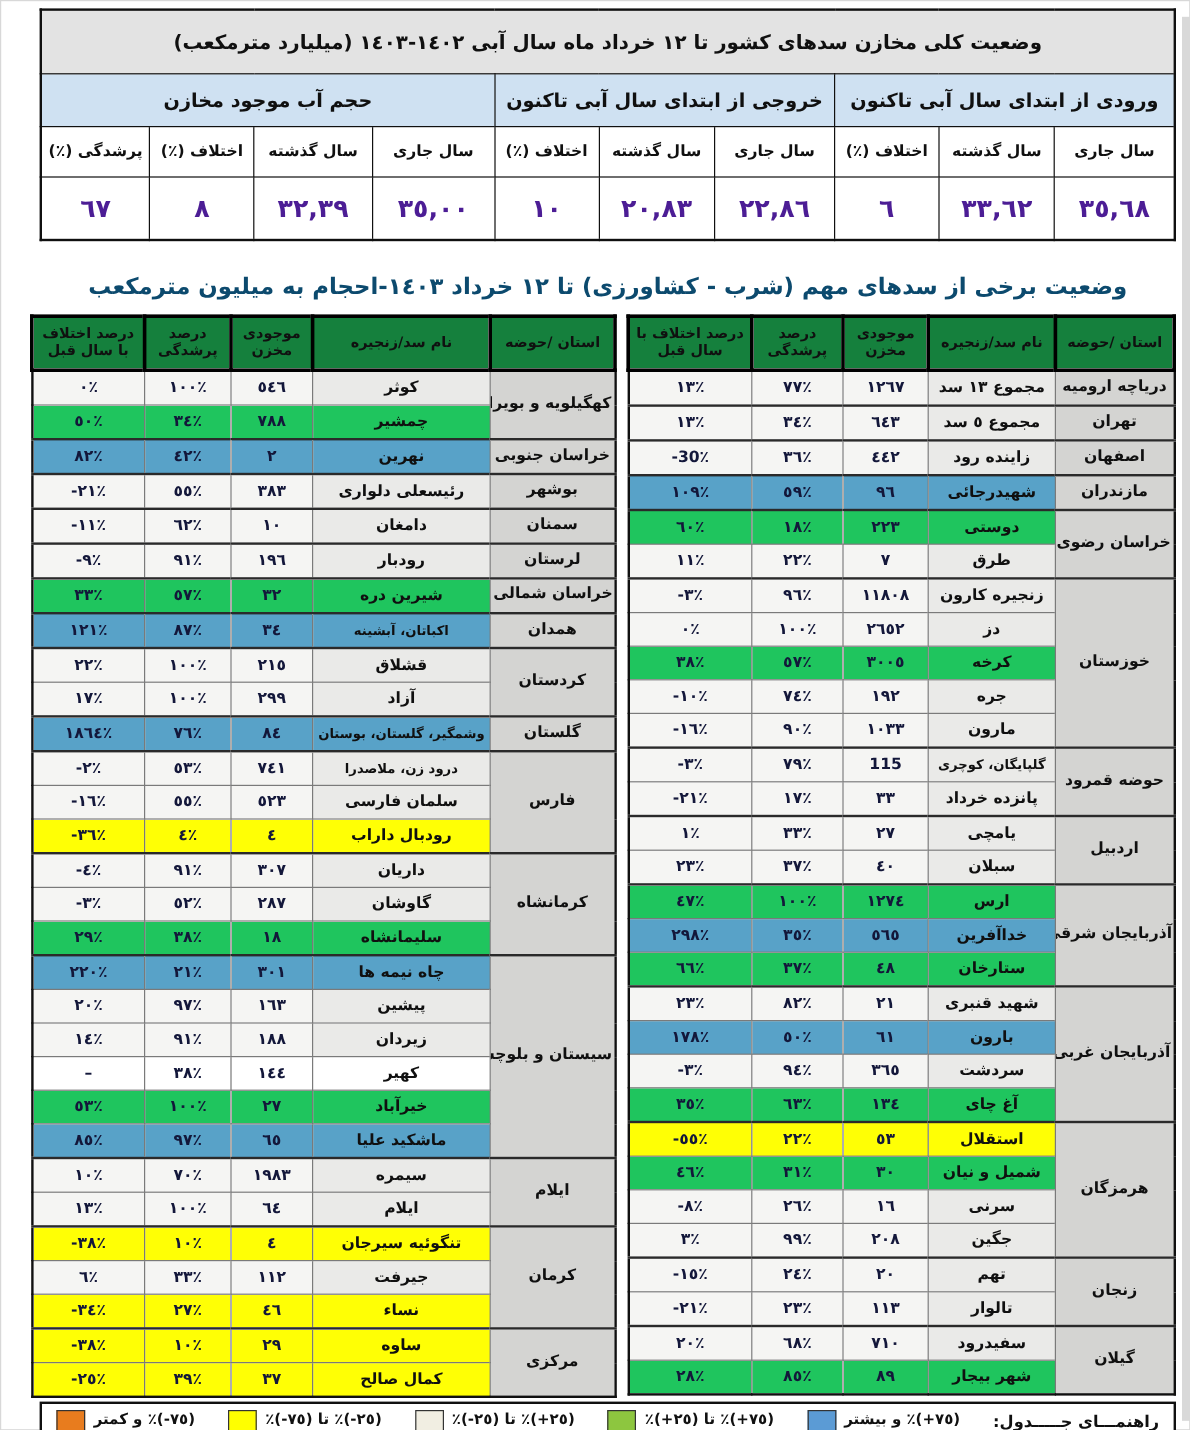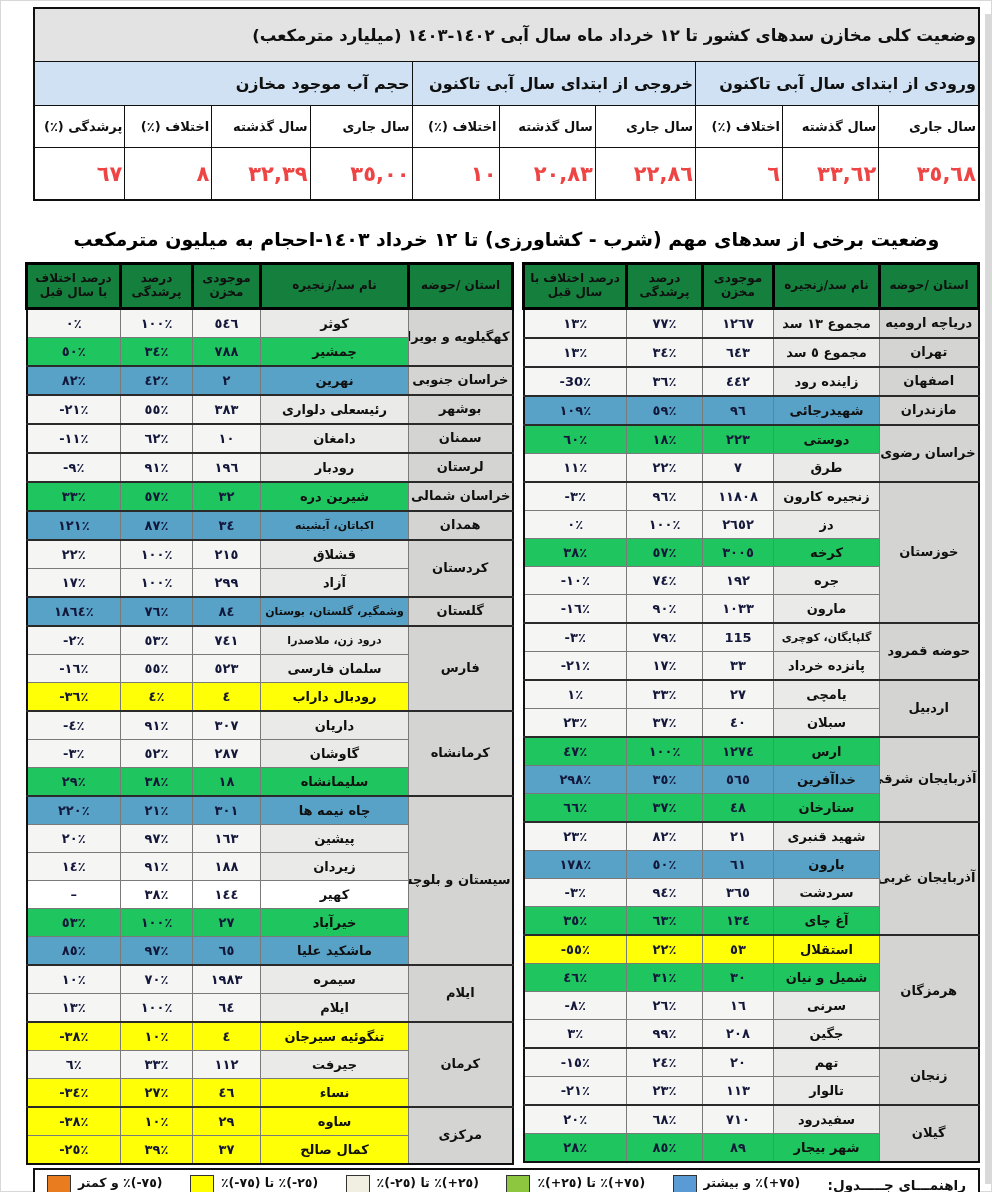--- a/index.html
+++ b/index.html
@@ -7,28 +7,28 @@
     width:992px;height:1192px;position:relative;overflow:hidden;
     background:#ffffff;color:#101010;
     font-family:"DejaVu Sans",sans-serif;font-weight:bold;
   }
   .frame{position:absolute;inset:0;border:1px solid #d8d8d8;pointer-events:none;}
   .edge-strip{position:absolute;left:auto;right:0;top:14px;width:7px;height:1170px;background:#d9d9d9;}
   .page{position:absolute;top:7px;right:12px;left:33px;}
 
   
   table.summary{width:100%;border-collapse:collapse;border:2px solid #101010;table-layout:fixed;}
-  table.summary td{border:1px solid #101010;text-align:right;vertical-align:middle;padding:0 2px;}
+  table.summary td{border:1px solid #101010;text-align:center;vertical-align:middle;padding:0 2px;}
   td.sum-title{height:52px;background:#e3e3e3;font-size:16.5px;}
   td.sum-group{height:43px;background:#cfe1f2;font-size:16px;}
   td.sum-head{height:41px;background:#ffffff;font-size:13px;}
-  td.sum-val{height:51px;background:#ffffff;font-size:21px;direction:ltr;color:#ef4444;}
+  td.sum-val{height:51px;background:#ffffff;font-size:21px;direction:ltr;color:#4c1d95;}
 
   
-  .main-title{margin:27px 0 12px;text-align:center;font-size:19px;color:#000000;}
+  .main-title{margin:27px 0 12px;text-align:center;font-size:19px;color:#0c4a6e;}
 
   
   .tables{display:flex;gap:8px;align-items:flex-start;}
   table.half{border-collapse:collapse;border:2px solid #101010;table-layout:fixed;}
   table.half td{border:1px solid #7a7a7a;height:27px;text-align:center;vertical-align:middle;
                 padding:0 2px;overflow:hidden;white-space:nowrap;font-size:13px;}
   table.half tr.hrow td{height:42px;background:#15803d;font-size:12px;white-space:normal;
                         line-height:1.15;border:3px solid #000000;}
   table.half tr.gs td{border-top:2px solid #2a2a2a;}
   td.province{background:#d4d4d2;font-size:12.5px;white-space:normal;line-height:1.1;}

